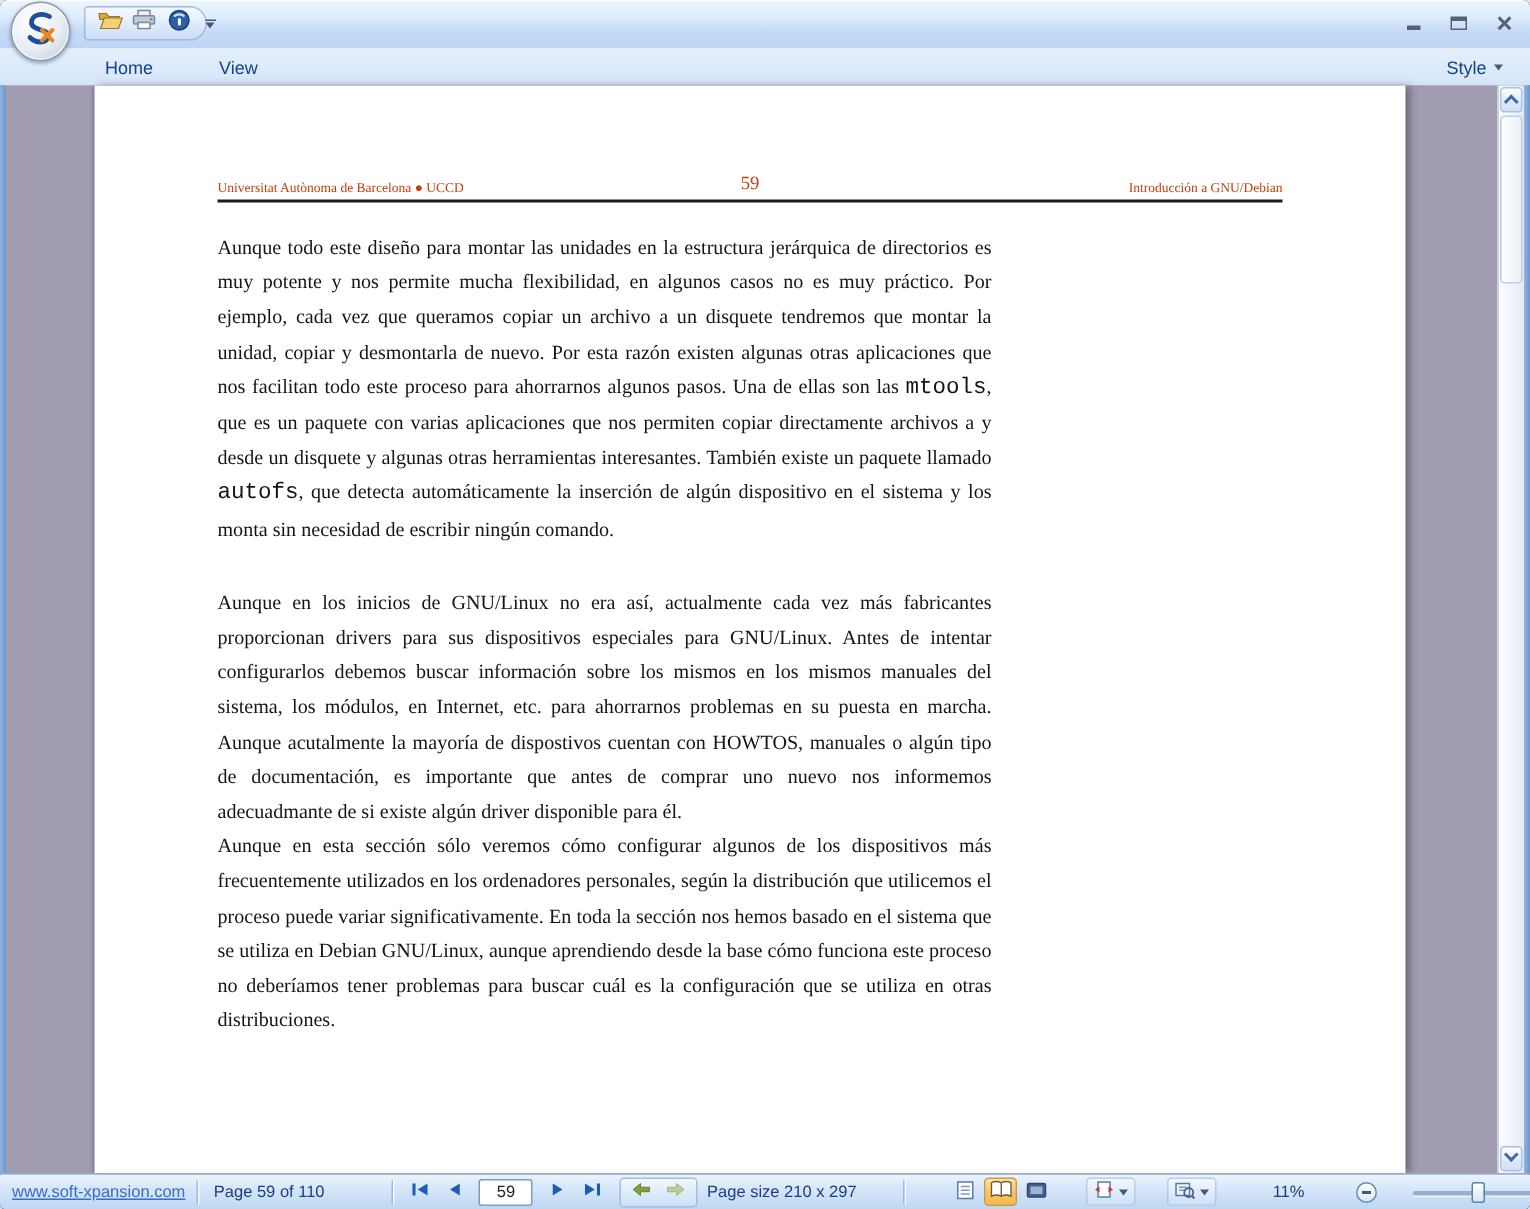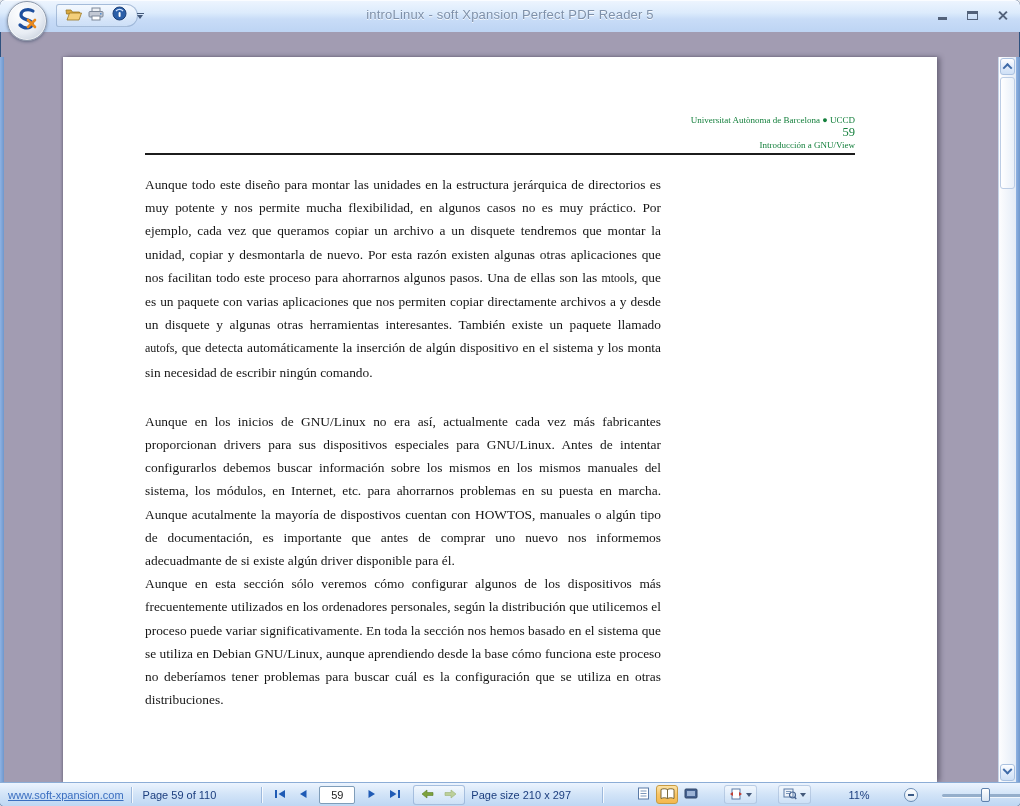--- a/index.html
+++ b/index.html
@@ -81,31 +81,31 @@
   
   .viewport { position:absolute; top:57px; left:4px; right:4px; bottom:24px; background:#a29cb2; }
   .page {
     position:absolute; left:59px; top:0; width:874px; height:100%;
     background:#ffffff;
     box-shadow:3px 0 5px rgba(45,40,60,.45), -1px 0 2px rgba(45,40,60,.3);
   }
   .page-header {
     margin:58px 82px 0 82px; display:flex; align-items:flex-end;
     border-bottom:2px solid #1c1c1c; padding-bottom:3px;
-    font-family:"Liberation Serif", serif; color:#15803d;flex-direction:column;
+    font-family:"Liberation Serif", serif; color:#c2410c;
   }
   .ph-left  { flex:1; font-size:9px; }
   .ph-center{ flex:1; text-align:center; font-size:12.5px; }
   .ph-right { flex:1; text-align:right; font-size:9px; }
   .page-body {
     width:516px; margin-left:82px; margin-top:18px;
     font-family:"Liberation Serif", serif; font-size:13.4px; line-height:23.2px;
     color:#151515; text-align:justify;
   }
-  .code { font-family:Liberation Serif, serif; font-size:12px; }
+  .code { font-family:Liberation Mono, monospace; font-size:15px; }
   .sec-heading { margin-top:42px; font-weight:bold; font-size:13.8px; text-align:left; }
   .sec-heading .sec-num { margin-right:13px; }
   .para2 { margin-top:26px; }
   .para3 { }
 
   
   .scrollbar {
     position:absolute; right:0; top:0; bottom:0; width:18px;
     background:linear-gradient(90deg,#fdfdfe,#eef3fa 60%,#e3ebf6);
     border-left:1px solid #c6d4e7;
@@ -232,45 +232,54 @@
             <rect x="6.6" y="6" width="2" height="5" rx="1" fill="#ffffff"></rect>
           </svg>
         </span>
       </span>
     </div>
     <span class="qat-more">
       <span class="bar"></span>
       <span class="tri-down"></span>
     </span>
 
-    <div class="title-text">introLinux - soft Xpansion Perfect PDF Reader 5</div>
 
     <div class="win-controls">
       <span class="win-btn">
           <span class="glyph-min"></span>
         </span>
       <span class="win-btn">
           <span class="glyph-max"></span>
         </span>
       <span class="win-btn">
           <span class="glyph-close"></span>
         </span>
     </div>
   </div>
 
+  <div class="tabrow">
+    <div class="tabs">
+      <span class="tab">Home</span>
+      <span class="tab">View</span>
+    </div>
+    <span class="style-btn">
+      <span>Style</span>
+      <span class="tri-down"></span>
+    </span>
+  </div>
 
   <div class="frame-left"></div>
   <div class="frame-right"></div>
 
   <div class="viewport">
     <div class="page">
       <div class="page-header">
         <span class="ph-left">Universitat Autònoma de Barcelona ● UCCD</span>
         <span class="ph-center">59</span>
-        <span class="ph-right">Introducción a GNU/View</span>
+        <span class="ph-right">Introducción a GNU/Debian</span>
       </div>
       <div class="page-body">
         <p class="para1"><span>Aunque todo este diseño para montar las unidades en la estructura jerárquica de directorios es muy potente y nos permite mucha flexibilidad, en algunos casos no es muy práctico. Por ejemplo, cada vez que queramos copiar un archivo a un disquete tendremos que montar la unidad, copiar y desmontarla de nuevo. Por esta razón existen algunas otras aplicaciones que nos facilitan todo este proceso para ahorrarnos algunos pasos. Una de ellas son las </span><span class="code">mtools</span><span>, que es un paquete con varias aplicaciones que nos permiten copiar directamente archivos a y desde un disquete y algunas otras herramientas interesantes. También existe un paquete llamado </span><span class="code">autofs</span><span>, que detecta automáticamente la inserción de algún dispositivo en el sistema y los monta sin necesidad de escribir ningún comando.</span></p>
         <p class="para2">Aunque en los inicios de GNU/Linux no era así, actualmente cada vez más fabricantes proporcionan drivers para sus dispositivos especiales para GNU/Linux. Antes de intentar configurarlos debemos buscar información sobre los mismos en los mismos manuales del sistema, los módulos, en Internet, etc. para ahorrarnos problemas en su puesta en marcha. Aunque acutalmente la mayoría de dispostivos cuentan con HOWTOS, manuales o algún tipo de documentación, es importante que antes de comprar uno nuevo nos informemos adecuadmante de si existe algún driver disponible para él.</p>
         <p class="para3">Aunque en esta sección sólo veremos cómo configurar algunos de los dispositivos más frecuentemente utilizados en los ordenadores personales, según la distribución que utilicemos el proceso puede variar significativamente. En toda la sección nos hemos basado en el sistema que se utiliza en Debian GNU/Linux, aunque aprendiendo desde la base cómo funciona este proceso no deberíamos tener problemas para buscar cuál es la configuración que se utiliza en otras distribuciones.</p>
       </div>
     </div>
 
     <div class="scrollbar">
       <span class="sb-btn up">

